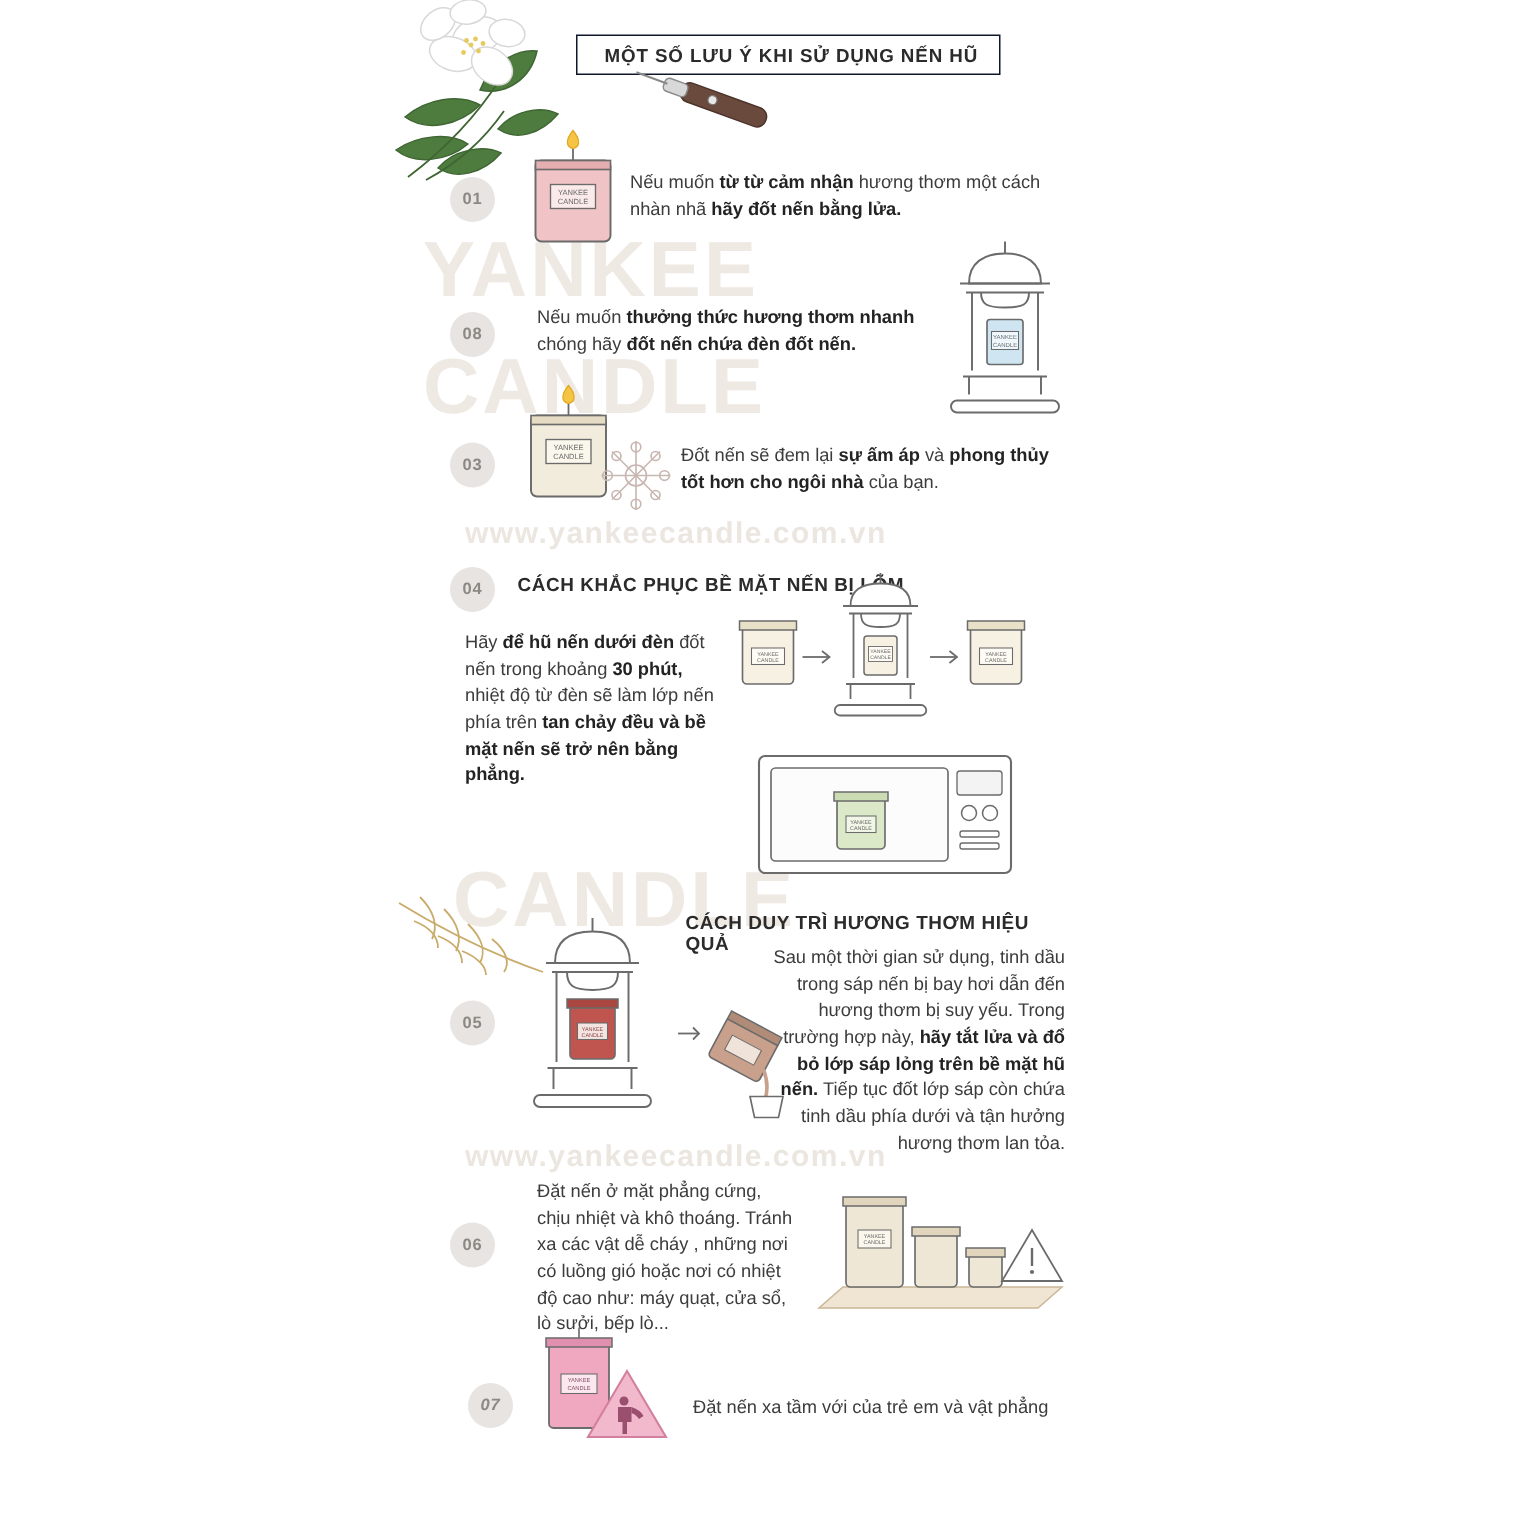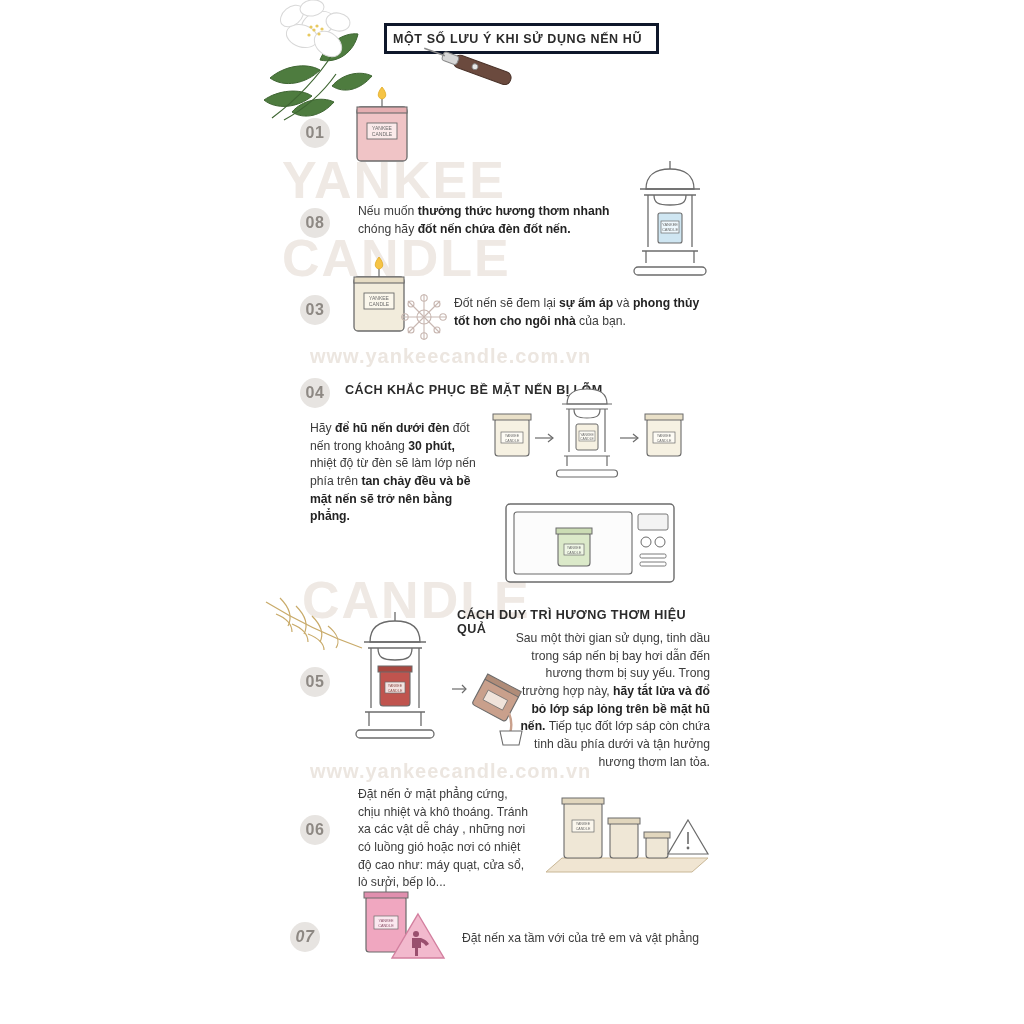--- a/index.html
+++ b/index.html
@@ -42,38 +42,38 @@
   }
   .wm-url2 {
     left: 48px; top: 760px; font-size: 20px; color: #ece6e0; letter-spacing: 1px;
   }
 
   
   .header-box {
     position: absolute;
     left: 122px;
     top: 23px;
-    border: 3px solid #0f172a;
-    padding: 6px 14px 5px 6px;
+    border: 1px solid #0f172a;
+    padding: 6px 14px 5px 18px;
     font-size: 12.5px;
     font-weight: bold;
     letter-spacing: 0.6px;
     color: #2b2b2b;
     background: #ffffff;
   }
 
   
   .badge {
     position: absolute;
     width: 30px;
     height: 30px;
     border-radius: 50%;
     background: #e7e4e1;
     color: #8d8883;
-    font-size: 16px;
+    font-size: 11px;
     font-weight: bold;
     display: flex;
     align-items: center;
     justify-content: center;
     letter-spacing: 0.5px;
   }
 
   
   .para {
     position: absolute;
@@ -159,20 +159,21 @@
     <svg width="110" height="60" viewBox="0 0 110 60">
       <g transform="rotate(20 55 30)">
         <rect x="34" y="18" width="60" height="13" rx="6" fill="#6b4a3e" stroke="#4b332a" stroke-width="1"></rect>
         <rect x="22" y="20" width="16" height="9" rx="3" fill="#d8d8d8" stroke="#8a8a8a" stroke-width="1"></rect>
         <path d="M2 24 L24 24" stroke="#8a8a8a" stroke-width="1.4"></path>
         <circle cx="56" cy="24" r="3" fill="#e8e8e8" stroke="#7a7a7a" stroke-width="0.8"></circle>
       </g>
     </svg>
   </div>
 
+  <div class="para" style="left:158px; top:113px; width:275px;">Nếu muốn <b>từ từ cảm nhận</b> hương thơm một cách nhàn nhã <b>hãy đốt nến bằng lửa.</b></div>
 
   <div class="badge" style="left:38px; top:208px;">08</div>
   <div class="para" style="left:96px; top:203px; width:280px;">Nếu muốn <b>thưởng thức hương thơm nhanh</b> chóng hãy <b>đốt nến chứa đèn đốt nến.</b></div>
 
   <div class="art" style="left:358px; top:155px;">
     <svg width="100" height="130" viewBox="0 0 100 130">
       <g fill="none" stroke="#6b6b6b" stroke-width="1.3">
         <path d="M50 6 L50 14"></path>
         <path d="M26 34 C26 20 36 14 50 14 C64 14 74 20 74 34 Z" fill="#ffffff"></path>
         <path d="M20 34 h60"></path>
@@ -381,21 +382,21 @@
 
       <rect x="104" y="56" width="22" height="22" rx="3" fill="#efe7d6" stroke="#6b6b6b" stroke-width="1.1"></rect>
       <rect x="102" y="52" width="26" height="6" fill="#e1d6bd" stroke="#6b6b6b" stroke-width="1"></rect>
 
       <path d="M146 40 L166 74 L126 74 Z" fill="#ffffff" stroke="#6b6b6b" stroke-width="1.2"></path>
       <line x1="146" y1="52" x2="146" y2="64" stroke="#6b6b6b" stroke-width="1.6"></line>
       <circle cx="146" cy="68" r="1.4" fill="#6b6b6b"></circle>
     </svg>
   </div>
 
-  <div class="badge" style="left:28px; top:922px;font-style:italic;">07</div>
+  <div class="badge" style="left:50px; top:922px;font-style:italic;">07</div>
 
   <div class="art" style="left:92px; top:880px;">
     <svg width="110" height="90" viewBox="0 0 110 90">
       <rect x="12" y="16" width="40" height="56" rx="3" fill="#f0a7c0" stroke="#6b6b6b" stroke-width="1.2"></rect>
       <rect x="10" y="12" width="44" height="6" fill="#e08fae" stroke="#6b6b6b" stroke-width="1"></rect>
       <line x1="32" y1="12" x2="32" y2="5" stroke="#6b6b6b" stroke-width="1.1"></line>
       <rect x="20" y="36" width="24" height="13" fill="#fbe8ef" stroke="#6b6b6b" stroke-width="0.7"></rect>
       <text x="32" y="41.5" font-size="3.8" text-anchor="middle" fill="#8a5069" font-family="Liberation Sans">YANKEE</text>
       <text x="32" y="46.5" font-size="3.8" text-anchor="middle" fill="#8a5069" font-family="Liberation Sans">CANDLE</text>
 

